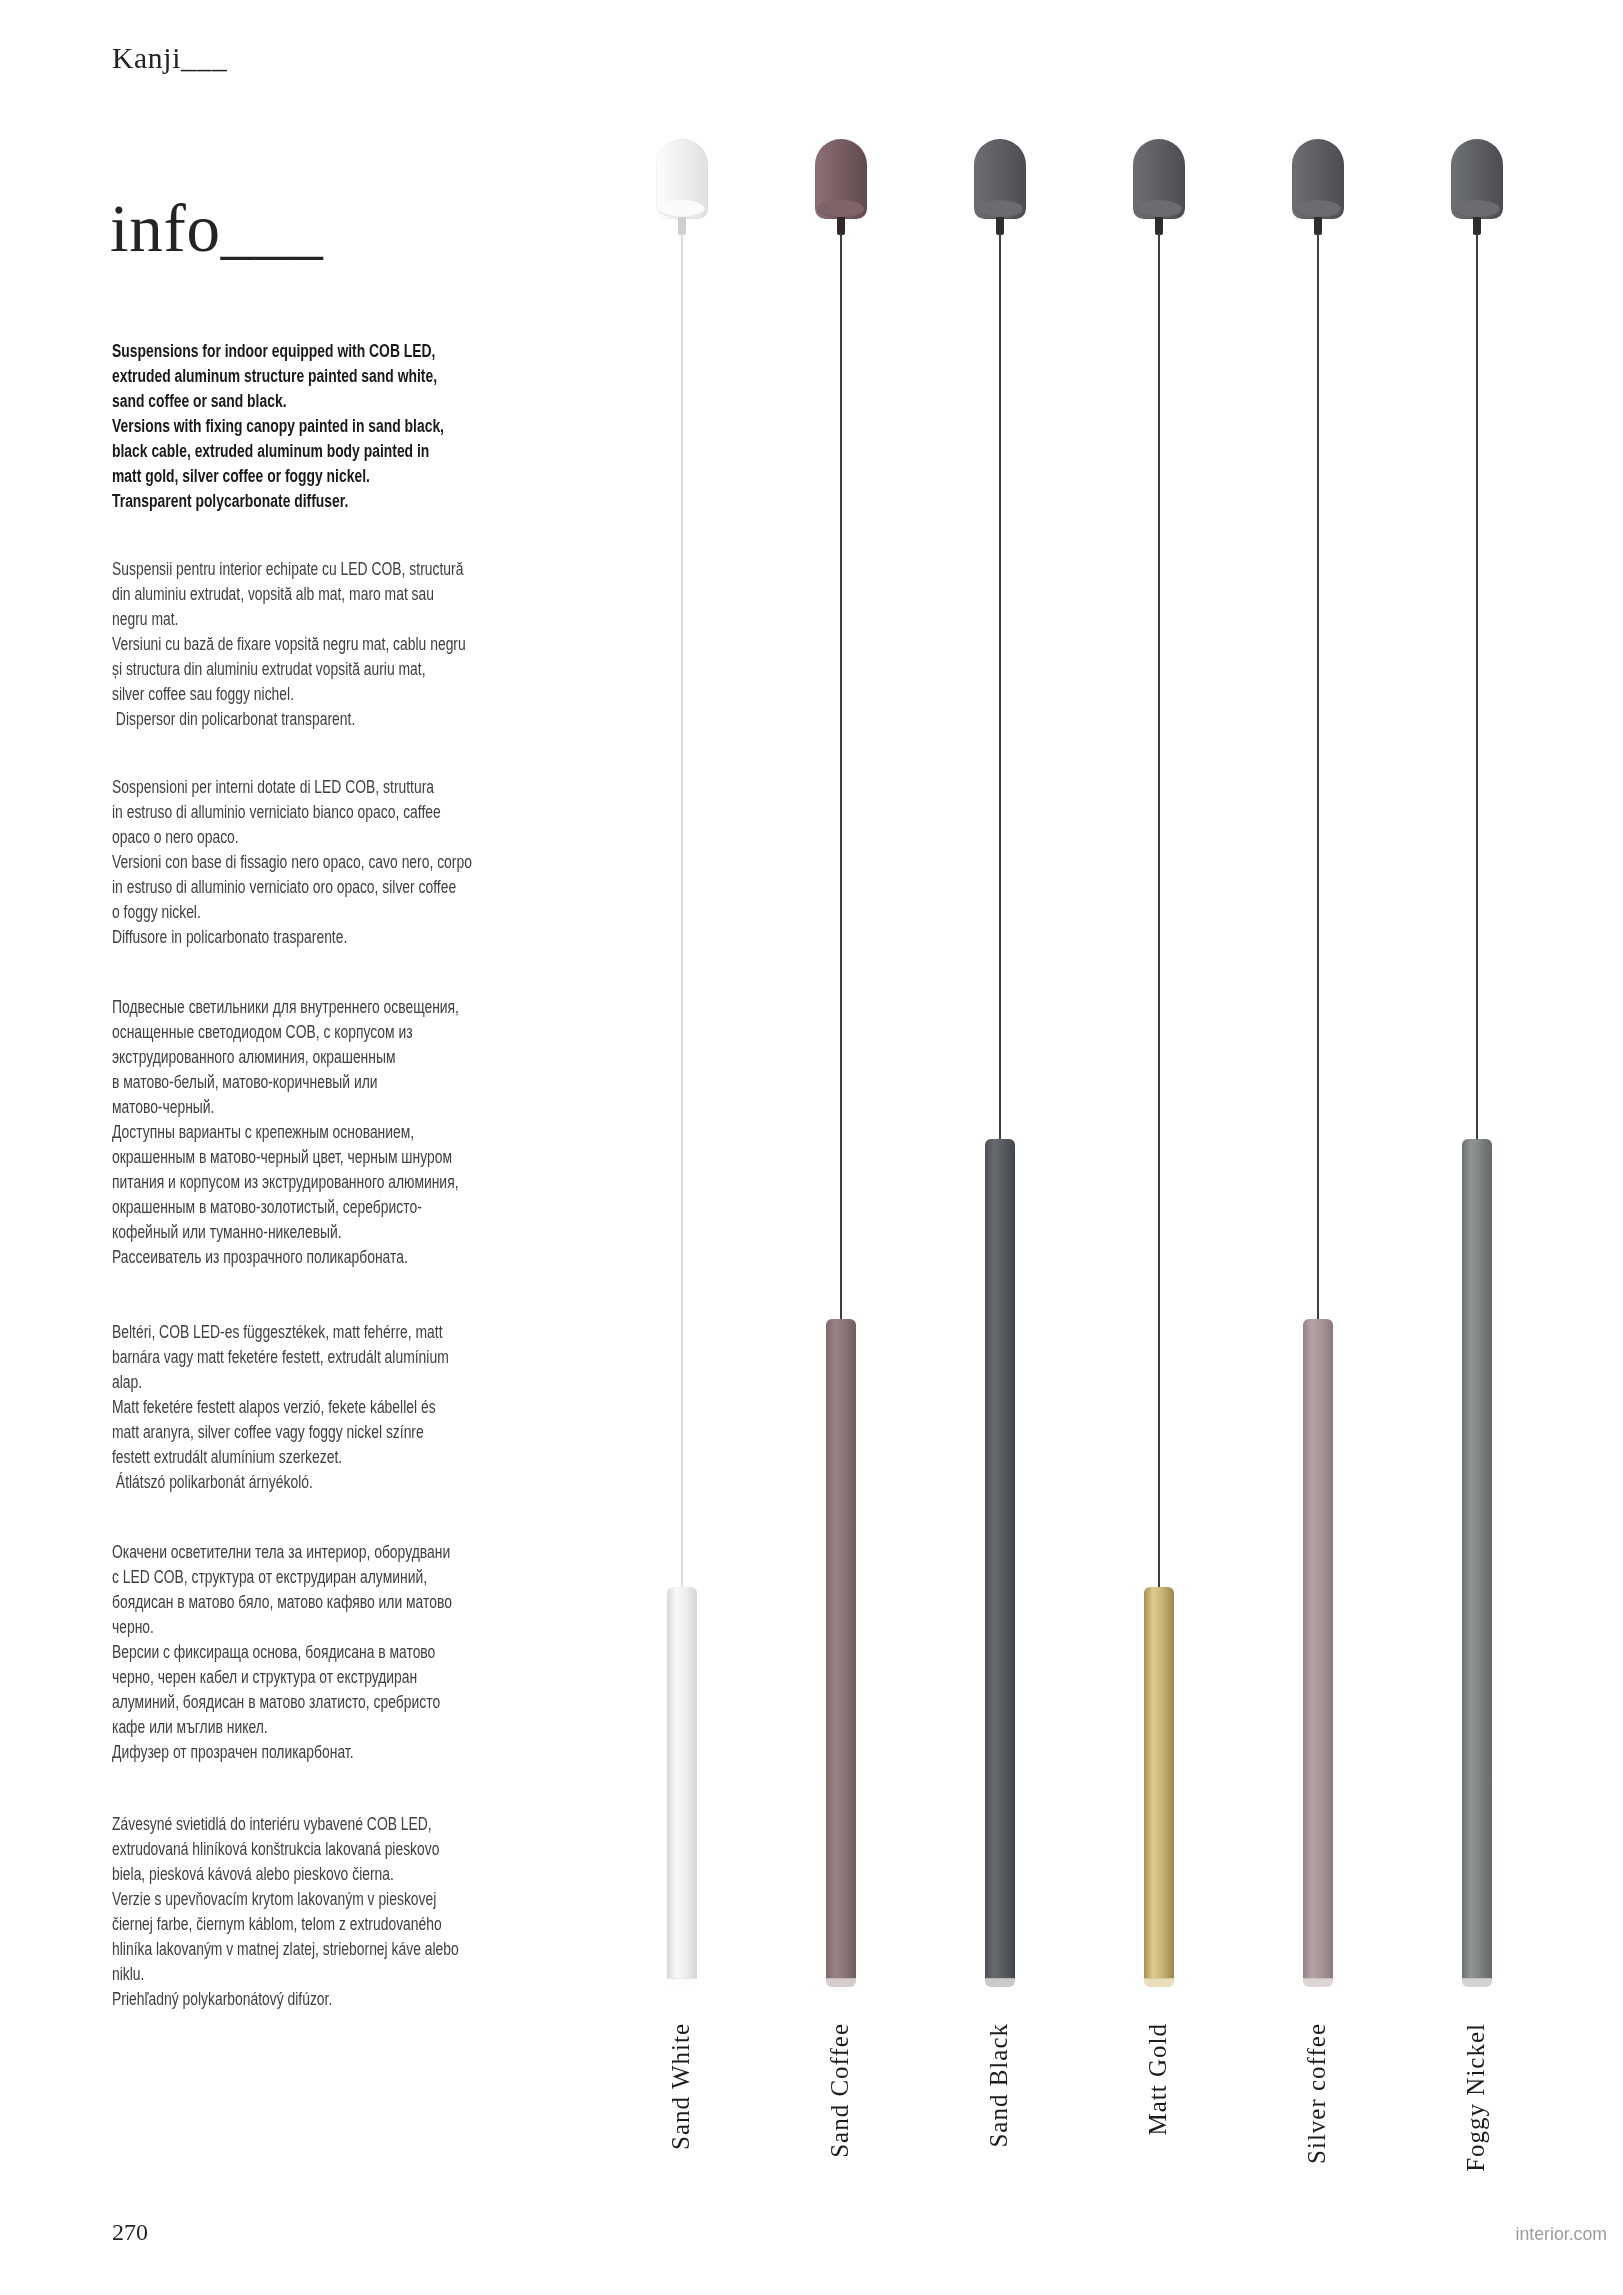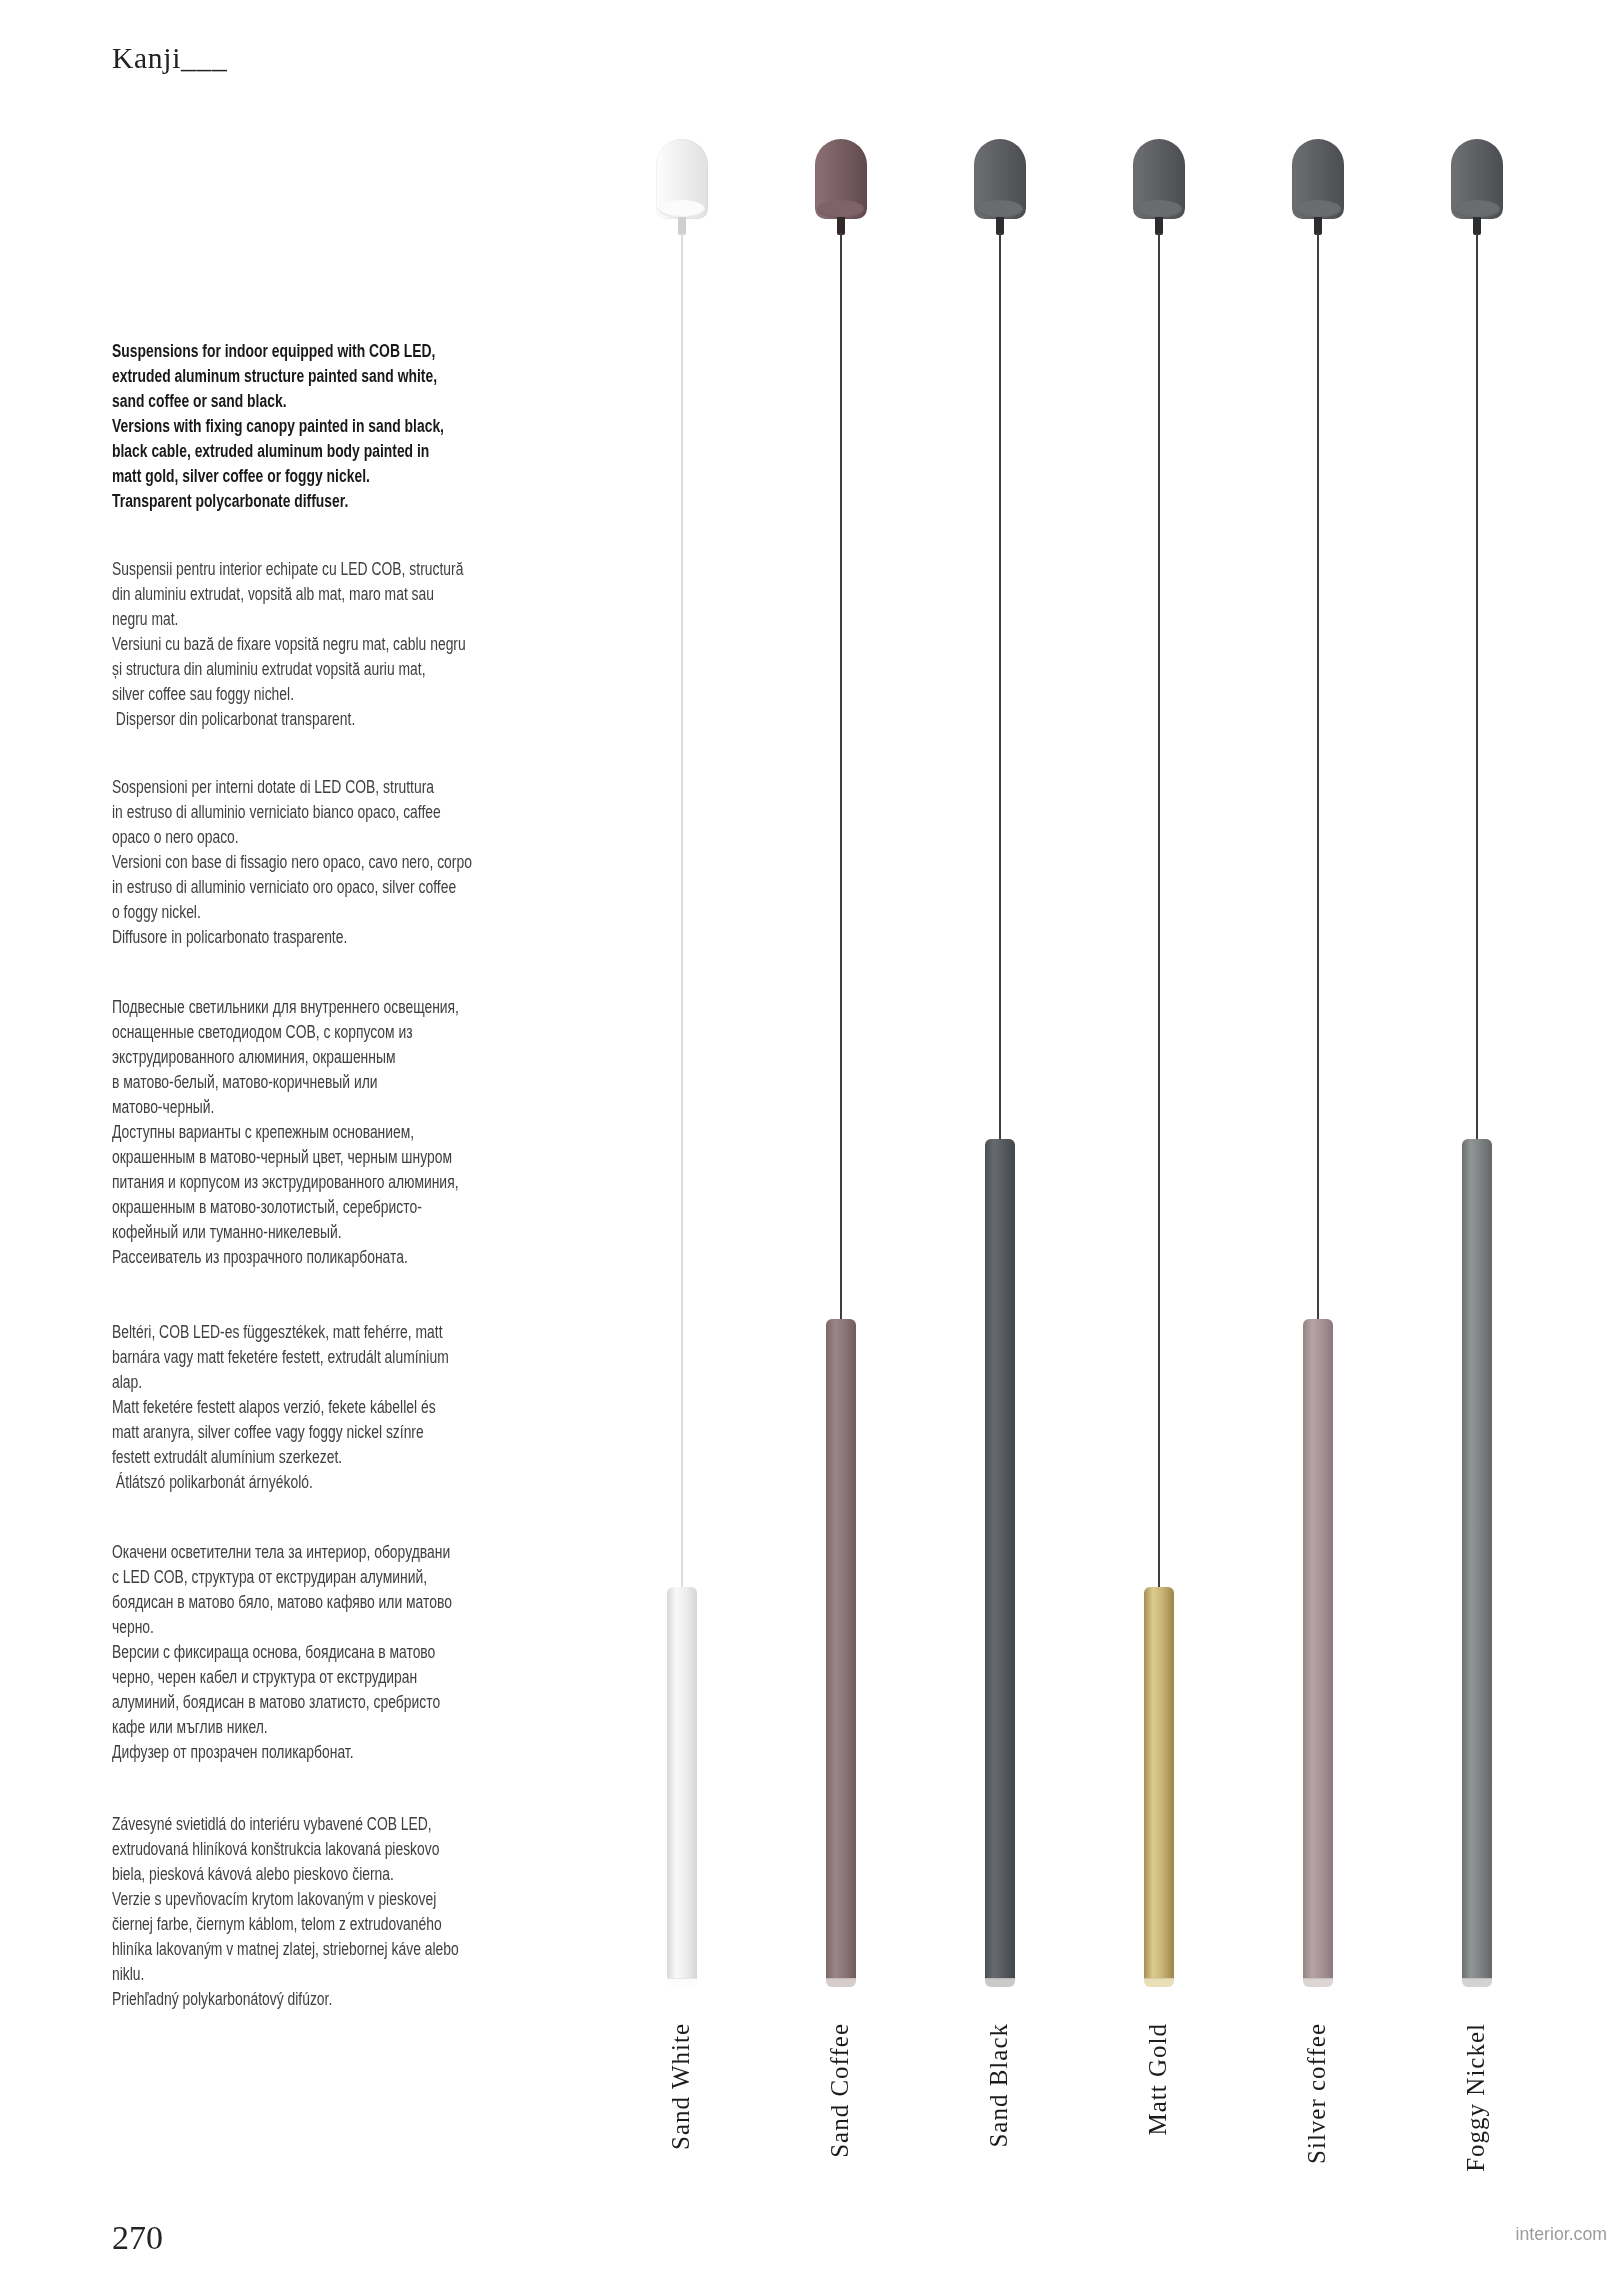--- a/index.html
+++ b/index.html
@@ -80,33 +80,34 @@
     left:-15px; top:2390px; width:367px; height:30px;
     transform:rotate(-90deg); transform-origin:0 0;
     text-align:right; white-space:nowrap;
     font-family:"Liberation Serif", serif;
     font-size:25px; letter-spacing:1px; color:#1c1c1c;
   }
   
   .page-number{
     position:absolute; left:65px; top:2219px;
     font-family:"Liberation Serif", serif;
-    font-size:34px; color:#242424;
+    font-size:24px; color:#242424;
   }
   .website{
     position:absolute; right:63px; top:2224px;
     font-size:17.7px; color:#9c9c9c;
   }
 </style>
 </head>
 <body>
 
 <div class="page">
 
   <div class="brand">Kanji___</div>
+  <div class="heading">info___</div>
 
   <div class="text-column">
     <div class="para en">Suspensions for indoor equipped with COB LED,
 extruded aluminum structure painted sand white,
 sand coffee or sand black.
 Versions with fixing canopy painted in sand black,
 black cable, extruded aluminum body painted in
 matt gold, silver coffee or foggy nickel.
 Transparent polycarbonate diffuser.</div>
     <div class="para ro">Suspensii pentru interior echipate cu LED COB, structură

